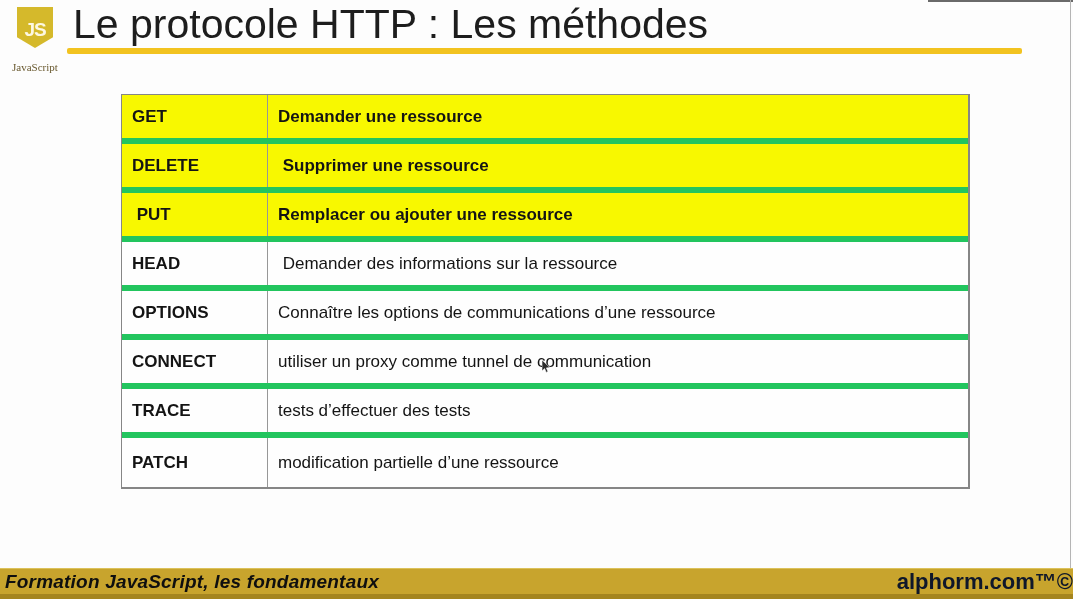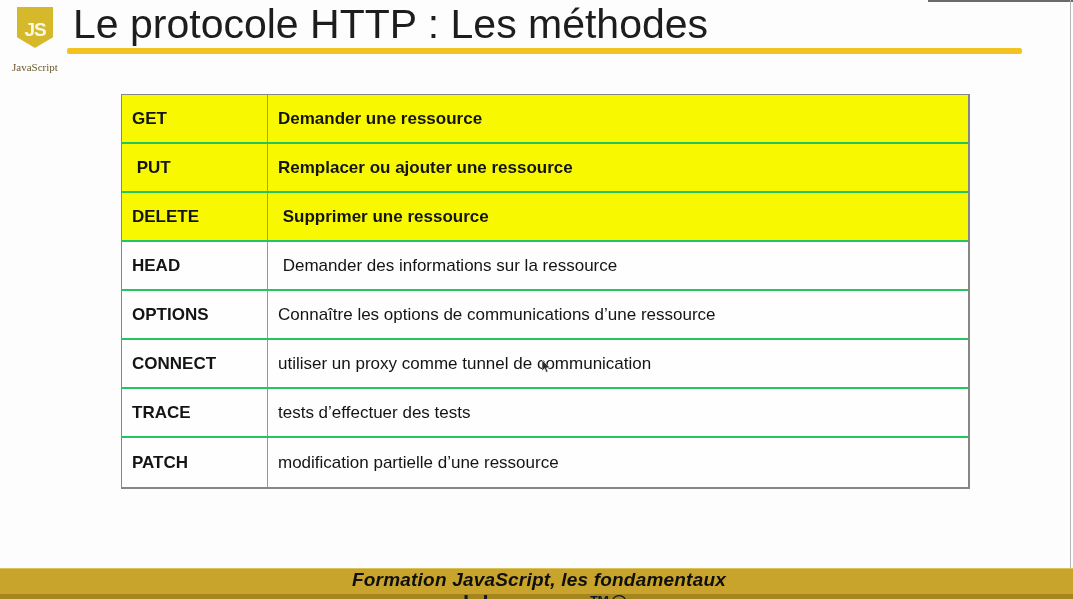--- a/index.html
+++ b/index.html
@@ -40,21 +40,21 @@
   }
   
   .methods-table{
     position:absolute;left:121px;top:94px;width:849px;
     box-sizing:border-box;
     border:1px solid #868686;border-bottom-width:2px;border-right-width:2px;
     background:#fff;
   }
   .trow{
     display:flex;height:49px;box-sizing:border-box;
-    border-bottom:2px solid #22c55e;
+    border-bottom:6px solid #22c55e;
     background:#fefefe;
   }
   .trow:last-child{border-bottom:none;}
   .trow.hl{background:var(--hl,#f8f800);}
   .cell{
     display:flex;align-items:center;
     font-size:17px;white-space:pre;color:#141414;
     box-sizing:border-box;
   }
   .cell.method{
@@ -65,21 +65,20 @@
   .trow.hl .cell.desc{font-weight:700;}
   
   .footer-bar{
     position:absolute;left:0;bottom:0;width:100%;height:31px;
     box-sizing:border-box;
     background:var(--footer,#c8a42d);
     border-top:1px solid #dcc25a;
     border-bottom:5px solid var(--footer-edge,#a5851e);
     display:flex;justify-content:space-between;align-items:center;
     padding:0 0 0 5px;
-    flex-direction:column;
   }
   .footer-course{
     font-size:19px;font-weight:700;font-style:italic;color:#0f0f0f;
     white-space:nowrap;letter-spacing:.2px;
   }
   .footer-brand{
     font-size:22px;font-weight:700;color:#0f172a;white-space:nowrap;
   }
   
   .top-edge-line{
@@ -108,26 +107,26 @@
 
   <h1 class="page-title">Le protocole HTTP : Les méthodes</h1>
   <div class="title-underline"></div>
 
   <div class="methods-table">
       <div class="trow hl">
         <div class="cell method">GET</div>
         <div class="cell desc">Demander une ressource</div>
       </div>
       <div class="trow hl">
+        <div class="cell method">DELETE</div>
+        <div class="cell desc"> Supprimer une ressource</div>
+      </div>
+      <div class="trow hl">
         <div class="cell method"> PUT</div>
         <div class="cell desc">Remplacer ou ajouter une ressource</div>
-      </div>
-      <div class="trow hl">
-        <div class="cell method">DELETE</div>
-        <div class="cell desc"> Supprimer une ressource</div>
       </div>
       <div class="trow">
         <div class="cell method">HEAD</div>
         <div class="cell desc"> Demander des informations sur la ressource</div>
       </div>
       <div class="trow">
         <div class="cell method">OPTIONS</div>
         <div class="cell desc">Connaître les options de communications d’une ressource</div>
       </div>
       <div class="trow">

